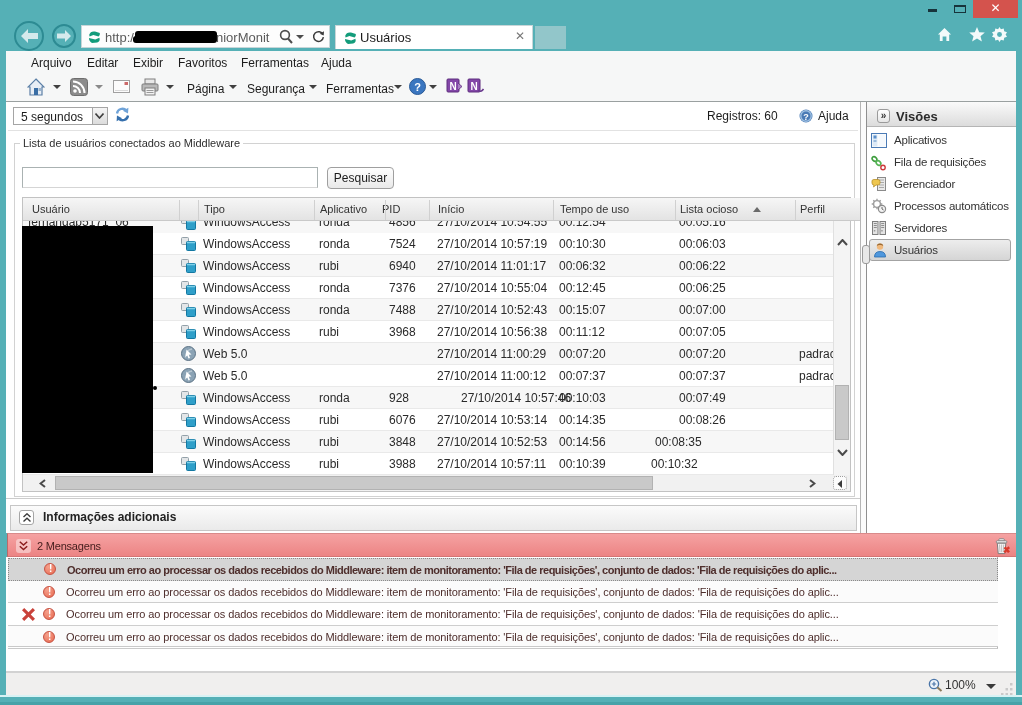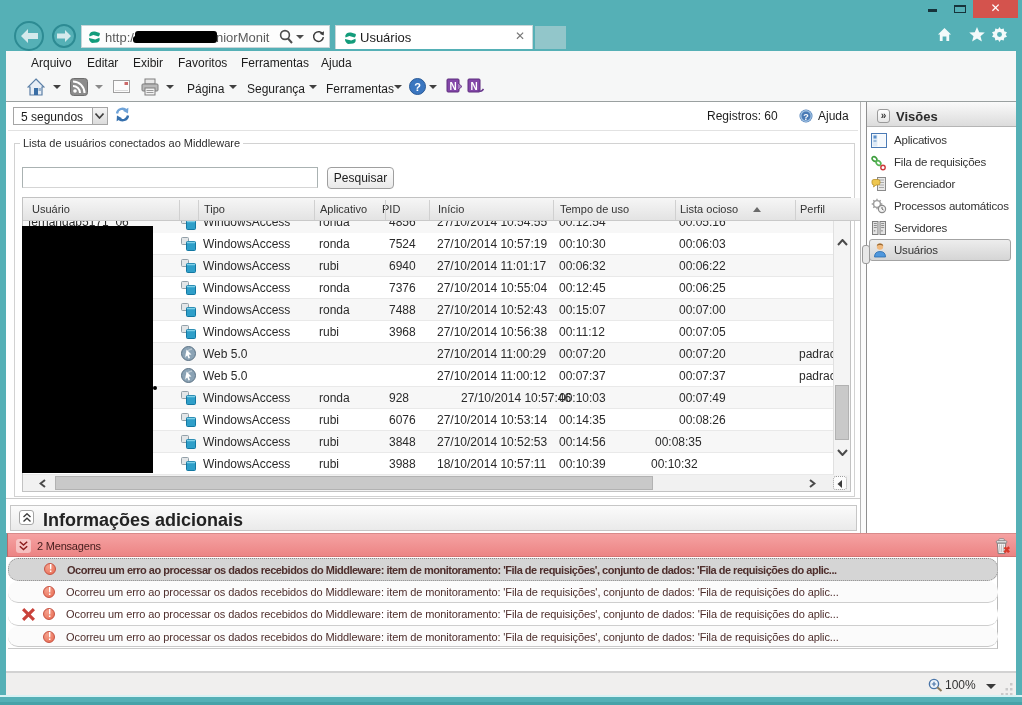--- a/index.html
+++ b/index.html
@@ -59,27 +59,27 @@
 #splitter { left:860px; top:102px; width:7px; height:431px; background:#fbfbfb; border-left:1px solid #b5b5b5; border-right:1px solid #8f8f8f; }
 #sidebar { left:867px; top:102px; width:149px; height:431px; background:#fff; }
 #sbhead { left:867px; top:102px; width:149px; height:25px; background:linear-gradient(#fafafa,#dcdcdc); border-bottom:1px solid #b5b5b5; }
 #sbbtn { left:877px; top:109px; width:13px; height:14px; background:linear-gradient(#fff,#e6e6e6); border:1px solid #9a9a9a; border-radius:3px; color:#333; font-size:10px; text-align:center; line-height:12px; font-weight:bold; }
 #sbtitle { left:896px; top:109px; font-size:13px; font-weight:bold; color:#2b2b2b; }
 .sbitem { position:absolute; left:894px; font-size:11.5px; color:#333; letter-spacing:-0.2px; }
 #sbsel { left:869px; top:239px; width:142px; height:22px; background:linear-gradient(#ededed,#d5d5d5); border:1px solid #a3a3a3; border-radius:3px; }
 
 #infobar { left:10px; top:505px; width:847px; height:26px; background:linear-gradient(#fbfbfb,#eaeaea); border:1px solid #c6c6c6; }
 #infobtn { left:19px; top:510px; width:15px; height:15px; background:#fff; border:1px solid #a5a5a5; border-radius:3px; }
-#infotxt { left:43px; top:510px; font-size:18px; font-weight:bold; color:#222; }
+#infotxt { left:43px; top:510px; font-size:12px; font-weight:bold; color:#222; }
 
 #pinkbar { left:7px; top:533px; width:1009px; height:24px; border-left:1px solid #b96a6a; background:linear-gradient(#f5a2a2,#ec8484); border-top:1px solid #d98a8a; border-bottom:1px solid #d47474; }
 #pinkbtn { left:16px; top:539px; width:15px; height:14px; background:rgba(255,255,255,0.45); border-radius:3px; }
 #pinktxt { left:37px; top:540px; font-size:11px; letter-spacing:-0.2px; color:#47201f; }
 #msglist { left:8px; top:557px; width:990px; height:92px; background:#fff; border-right:1px solid #b9b9b9; border-bottom:1px solid #c9c9c9; }
-.msgrow { position:absolute; left:0; width:990px; font-size:11px; letter-spacing:-0.09px; color:#4e2e2c;border-radius:10px; }
+.msgrow { position:absolute; left:0; width:990px; font-size:11px; letter-spacing:-0.09px; color:#4e2e2c; }
 .msgrow .t { position:absolute; left:58px; top:5px; white-space:nowrap; }
 #msg1 { top:1px; height:23px; background:#d5d5d5; border:1px dotted #8a8a8a; }
 #msg2 { top:24px; height:22px; background:#fbfbfb; border-bottom:1px solid #cecece; }
 #msg3 { top:46px; height:23px; background:#fff; border-bottom:1px solid #cecece; }
 #msg4 { top:69px; height:21px; background:#fbfbfb; border-bottom:1px solid #c9c9c9; }
 .erricon { position:absolute; left:35px; width:12px; height:12px; border-radius:50%; background:radial-gradient(circle at 35% 30%, #f4a08c, #e96a50); border:1px solid #c65142; }
 .erricon:after { content:"!"; position:absolute; left:4px; top:-1px; color:#fff; font-size:10px; font-weight:bold; }
 
 #statusbar { left:6px; top:671px; width:1010px; height:24px; background:#f0efee; border-top:2px solid #d2d2d2; }
 #zoomtxt { left:945px; top:678px; font-size:12px; color:#333; }
@@ -393,21 +393,21 @@
       </div>
     <div class="row" style="top:232px">
         <svg class="ticon" style="left:158px;top:4px" width="15" height="14" viewBox="0 0 15 14">
           <rect x="0.5" y="0.5" width="7" height="7" rx="1" fill="#e3e6e8" stroke="#93a0a8"></rect>
           <rect x="5.5" y="4.5" width="9" height="9" rx="1" fill="#2f9fc9" stroke="#1478a2"></rect>
           <path d="M6 5.5 h8" stroke="#7fd0e8" stroke-width="1.5"></path>
         </svg>
         <span class="cell" style="left:180px">WindowsAccess</span>
         <span class="cell" style="left:296px">rubi</span>
         <span class="cell" style="left:366px">3988</span>
-        <span class="cell" style="left:414px">18/10/2014 10:57:11</span>
+        <span class="cell" style="left:414px">27/10/2014 10:57:11</span>
         <span class="cell" style="left:536px">00:10:39</span>
         <span class="cell" style="left:628px">00:10:32</span>
       </div>
   </div>
   <div id="vscroll">
     <svg style="position:absolute;left:3px;top:18px" width="11" height="7" viewBox="0 0 11 7">
         <path d="M1 6 L5.5 1 L10 6" fill="none" stroke="#4a4a4a" stroke-width="2"></path>
       </svg>
     <div id="vthumb"></div>
     <svg style="position:absolute;left:3px;top:228px" width="11" height="7" viewBox="0 0 11 7">

